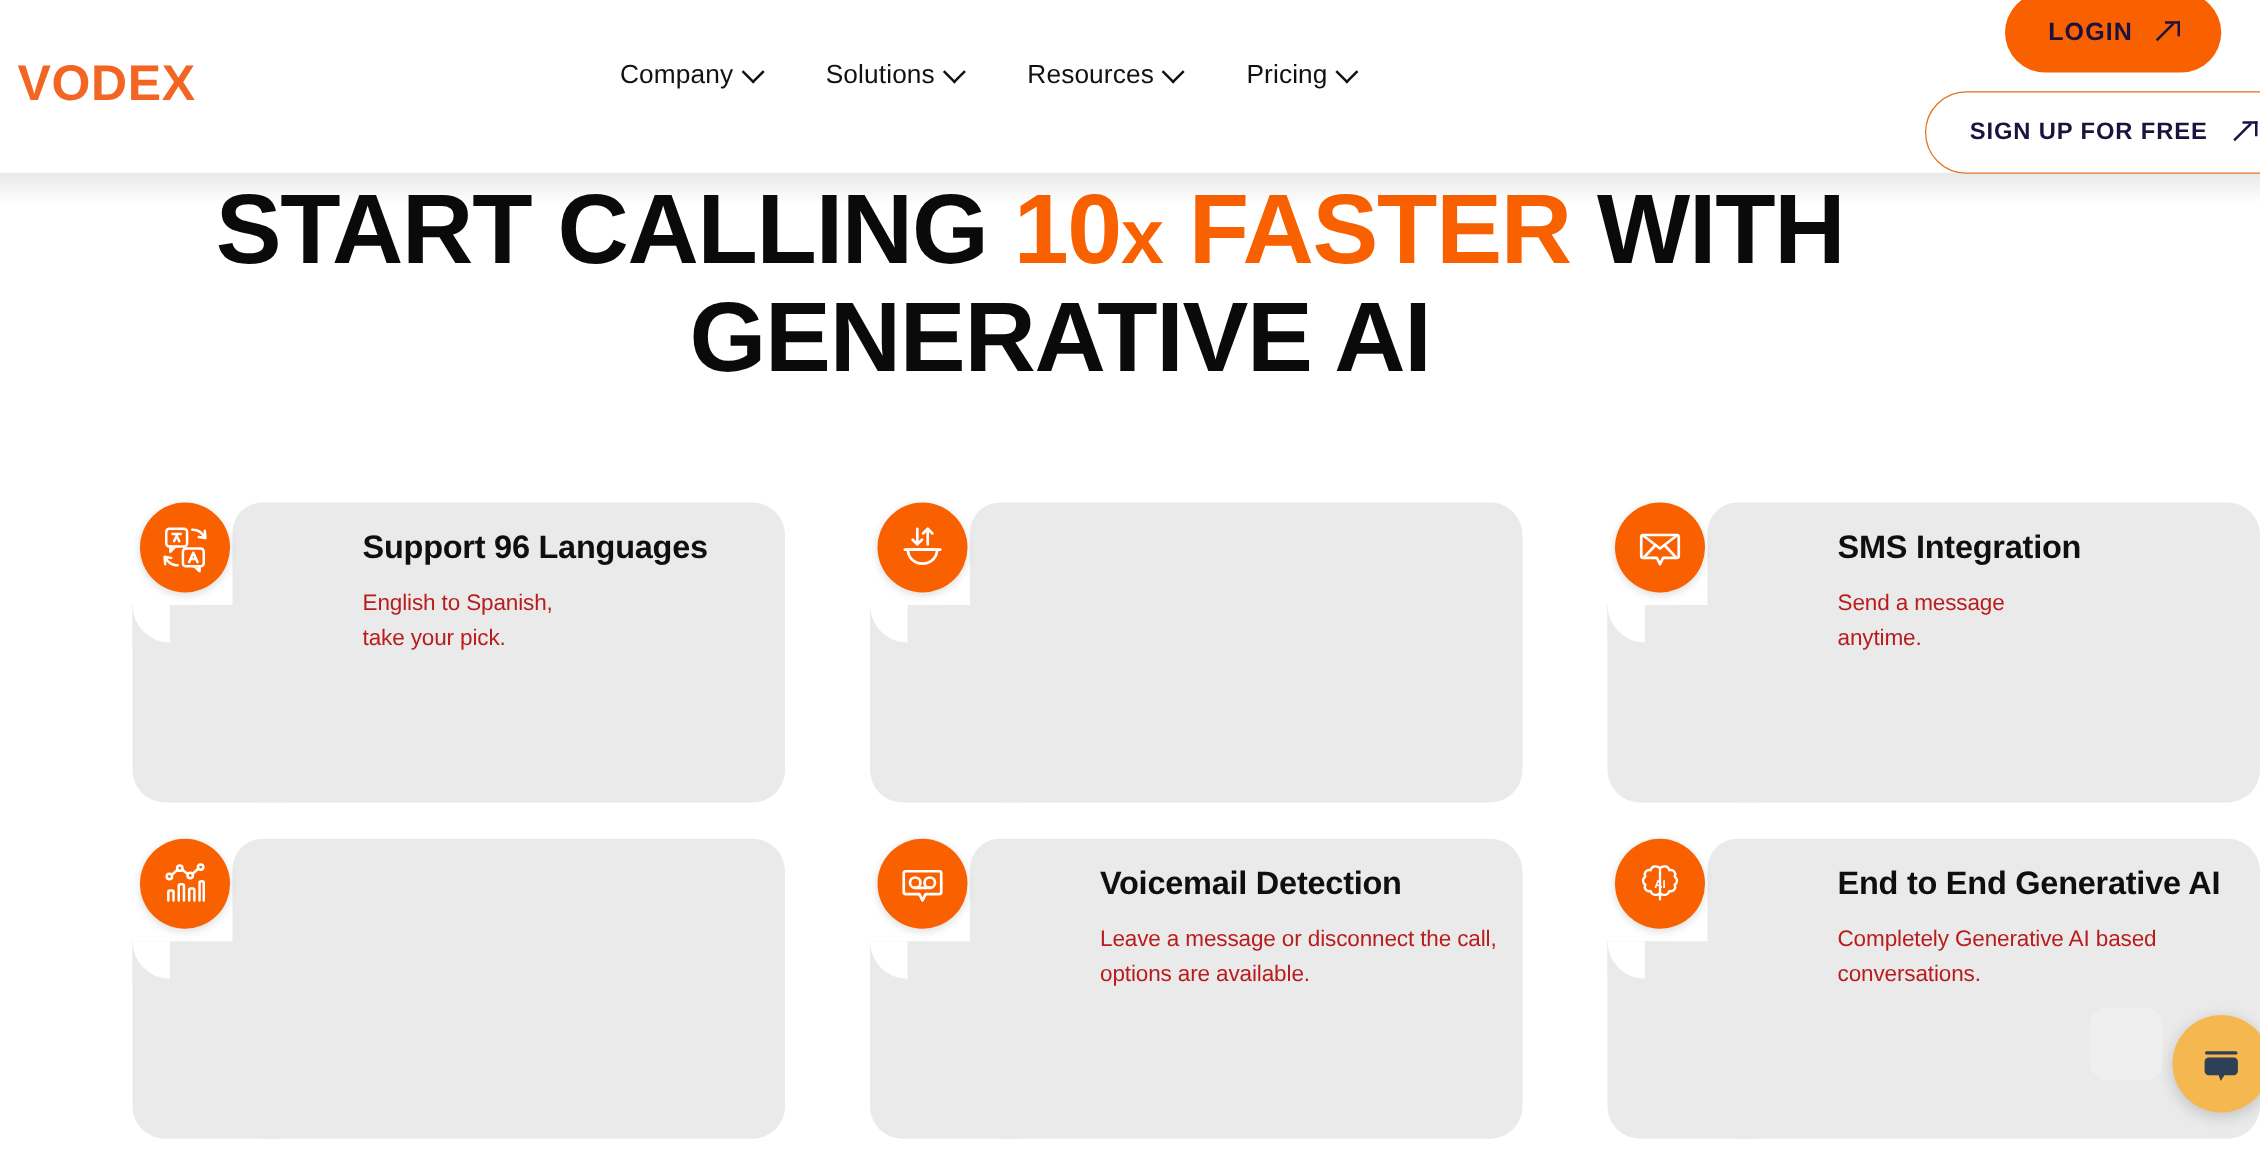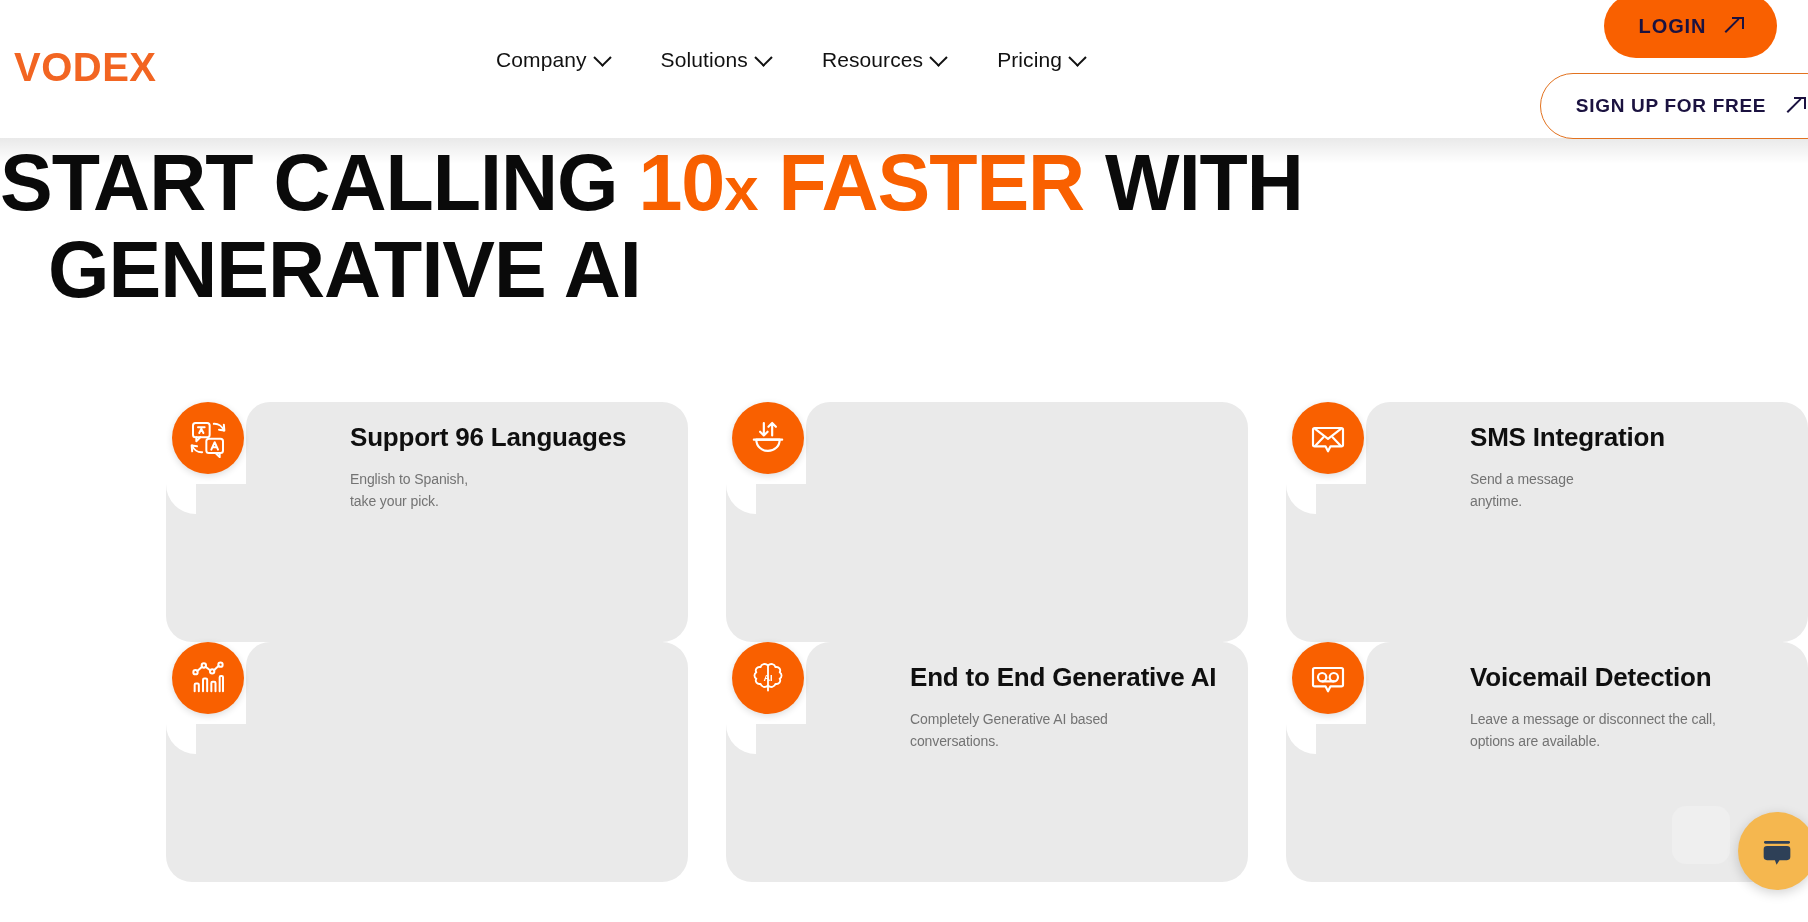--- a/index.html
+++ b/index.html
@@ -138,21 +138,21 @@
     width: 10px; height: 10px;
     border-top: 2px solid #1b1240;
     border-right: 2px solid #1b1240;
   }
 
   
   .hero {
     position: absolute;
     top: 138px; left: 0;
     width: 1648px;
-    text-align: left;
+    text-align: center;
   }
   .headline {
     margin-top: 6px;
     font-size: 79px;
     line-height: 0.98;
     font-weight: 800;
     letter-spacing: -1px;
     color: #0a0a0a;
     font-family: "Liberation Sans", sans-serif;
   }
@@ -162,23 +162,24 @@
 
   
   .cards {
     position: absolute;
     left: 0; top: 402px;
     width: 1808px;
   }
   .row {
     position: relative;
     display: flex;
-    justify-content: flex-end;
+    justify-content: space-between;
     padding-left: 106px;
     gap: 38px;
+    margin-bottom: 29px;
   }
   .card-wrap {
     position: relative;
     width: 522px;
     height: 240px;
   }
   .card {
     position: absolute;
     left: 80px; top: 0;
     width: 442px; height: 240px;
@@ -231,23 +232,23 @@
   .card-title {
     font-size: 26px;
     font-weight: 600;
     color: #0f0f0f;
     letter-spacing: -0.2px;
     margin-top: 20px;
     white-space: nowrap;
   }
   .card-desc {
     margin-top: 16px;
-    font-size: 14px;
+    font-size: 18px;
     line-height: 1.55;
-    color: #737373;
+    color: #b91c1c;
     letter-spacing: -0.1px;
     max-width: 330px;
   }
 
   
   .chat-widget {
     position: absolute;
     right: -8px; bottom: 32px;
     width: 78px; height: 78px;
     border-radius: 50%;
@@ -431,47 +432,47 @@
         </div>
         <div class="card-body">
         </div>
       </div>
 
       <div class="card-wrap">
         <div class="card"></div>
         <div class="card-notch"></div>
         <div class="card-notch-curve"></div>
         <div class="icon-badge">
-          <svg viewBox="0 0 48 48" fill="none" stroke="#fff" stroke-width="2.2" stroke-linecap="round" stroke-linejoin="round">
-            <path d="M24 9 c-3 -3 -8 -2 -9 2 c-4 -1 -7 3 -5 6 c-3 2 -3 6 0 8 c-2 3 1 7 5 6 c1 4 6 5 9 2 c3 3 8 2 9 -2 c4 1 7 -3 5 -6 c3 -2 3 -6 0 -8 c2 -3 -1 -7 -5 -6 c-1 -4 -6 -5 -9 -2 z"></path>
-            <path d="M24 9 v30"></path>
-            <text x="24" y="28" font-size="11" font-weight="700" fill="#fff" stroke="none" text-anchor="middle" font-family="Liberation Sans, sans-serif">AI</text>
-          </svg>
-        </div>
-        <div class="card-body">
-          <div class="card-title">End to End Generative AI</div>
-          <div class="card-desc">Completely Generative AI based<br>conversations.</div>
-        </div>
-      </div>
-
-      <div class="card-wrap">
-        <div class="card"></div>
-        <div class="card-notch"></div>
-        <div class="card-notch-curve"></div>
-        <div class="icon-badge">
           <svg viewBox="0 0 48 48" fill="none" stroke="#fff" stroke-width="2.6" stroke-linecap="round" stroke-linejoin="round">
             <path d="M8 12 h32 a2 2 0 0 1 2 2 v18 a2 2 0 0 1 -2 2 h-13 l-3 6 l-3 -6 h-13 a2 2 0 0 1 -2 -2 v-18 a2 2 0 0 1 2 -2 z"></path>
             <circle cx="17" cy="23" r="5"></circle>
             <circle cx="31" cy="23" r="5"></circle>
             <path d="M17 28 h14"></path>
           </svg>
         </div>
         <div class="card-body">
           <div class="card-title">Voicemail Detection</div>
           <div class="card-desc">Leave a message or disconnect the call,<br>options are available.</div>
+        </div>
+      </div>
+
+      <div class="card-wrap">
+        <div class="card"></div>
+        <div class="card-notch"></div>
+        <div class="card-notch-curve"></div>
+        <div class="icon-badge">
+          <svg viewBox="0 0 48 48" fill="none" stroke="#fff" stroke-width="2.2" stroke-linecap="round" stroke-linejoin="round">
+            <path d="M24 9 c-3 -3 -8 -2 -9 2 c-4 -1 -7 3 -5 6 c-3 2 -3 6 0 8 c-2 3 1 7 5 6 c1 4 6 5 9 2 c3 3 8 2 9 -2 c4 1 7 -3 5 -6 c3 -2 3 -6 0 -8 c2 -3 -1 -7 -5 -6 c-1 -4 -6 -5 -9 -2 z"></path>
+            <path d="M24 9 v30"></path>
+            <text x="24" y="28" font-size="11" font-weight="700" fill="#fff" stroke="none" text-anchor="middle" font-family="Liberation Sans, sans-serif">AI</text>
+          </svg>
+        </div>
+        <div class="card-body">
+          <div class="card-title">End to End Generative AI</div>
+          <div class="card-desc">Completely Generative AI based<br>conversations.</div>
         </div>
       </div>
 
     </div>
 
   </section>
 
   <div class="chat-ghost"></div>
   <div class="chat-widget">
     <svg viewBox="0 0 48 48">

